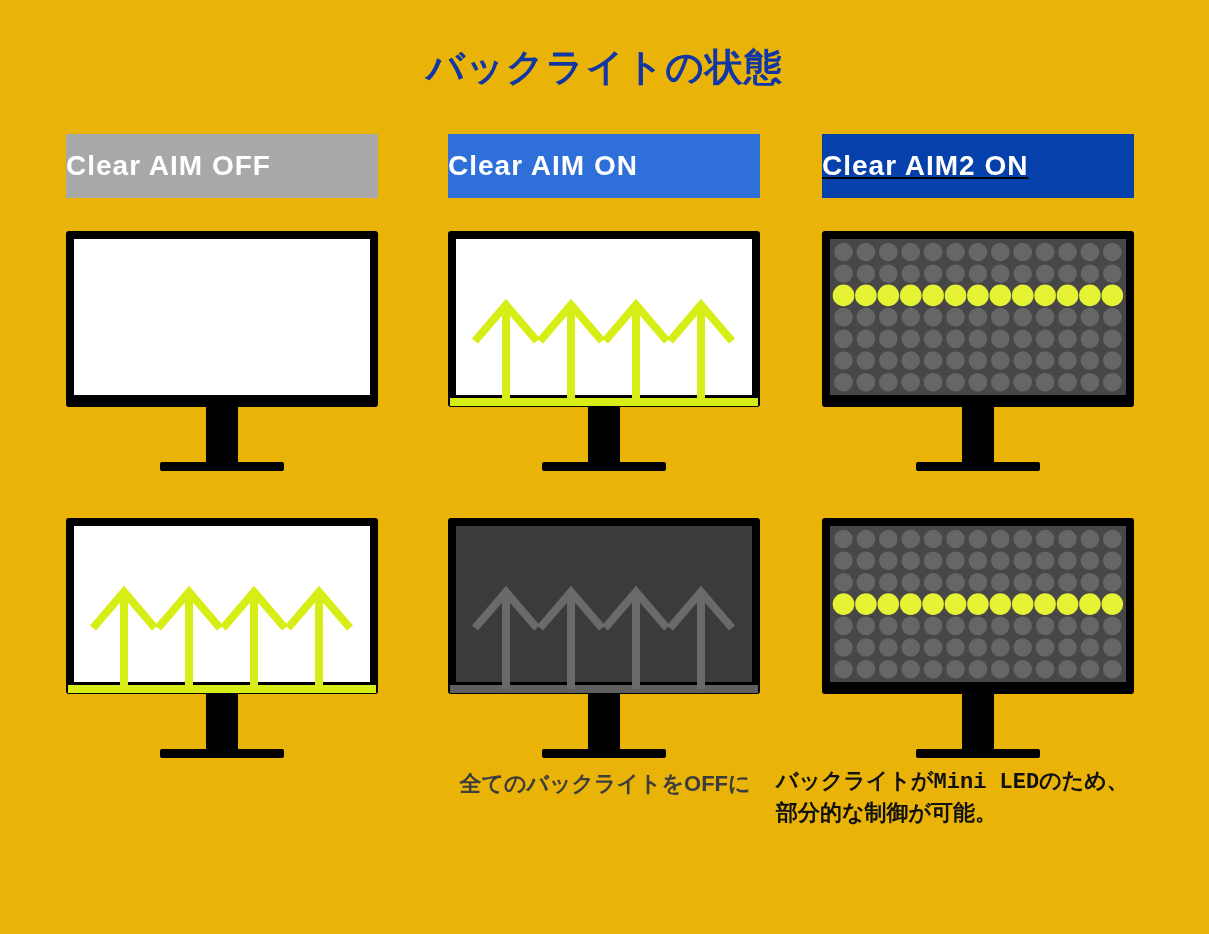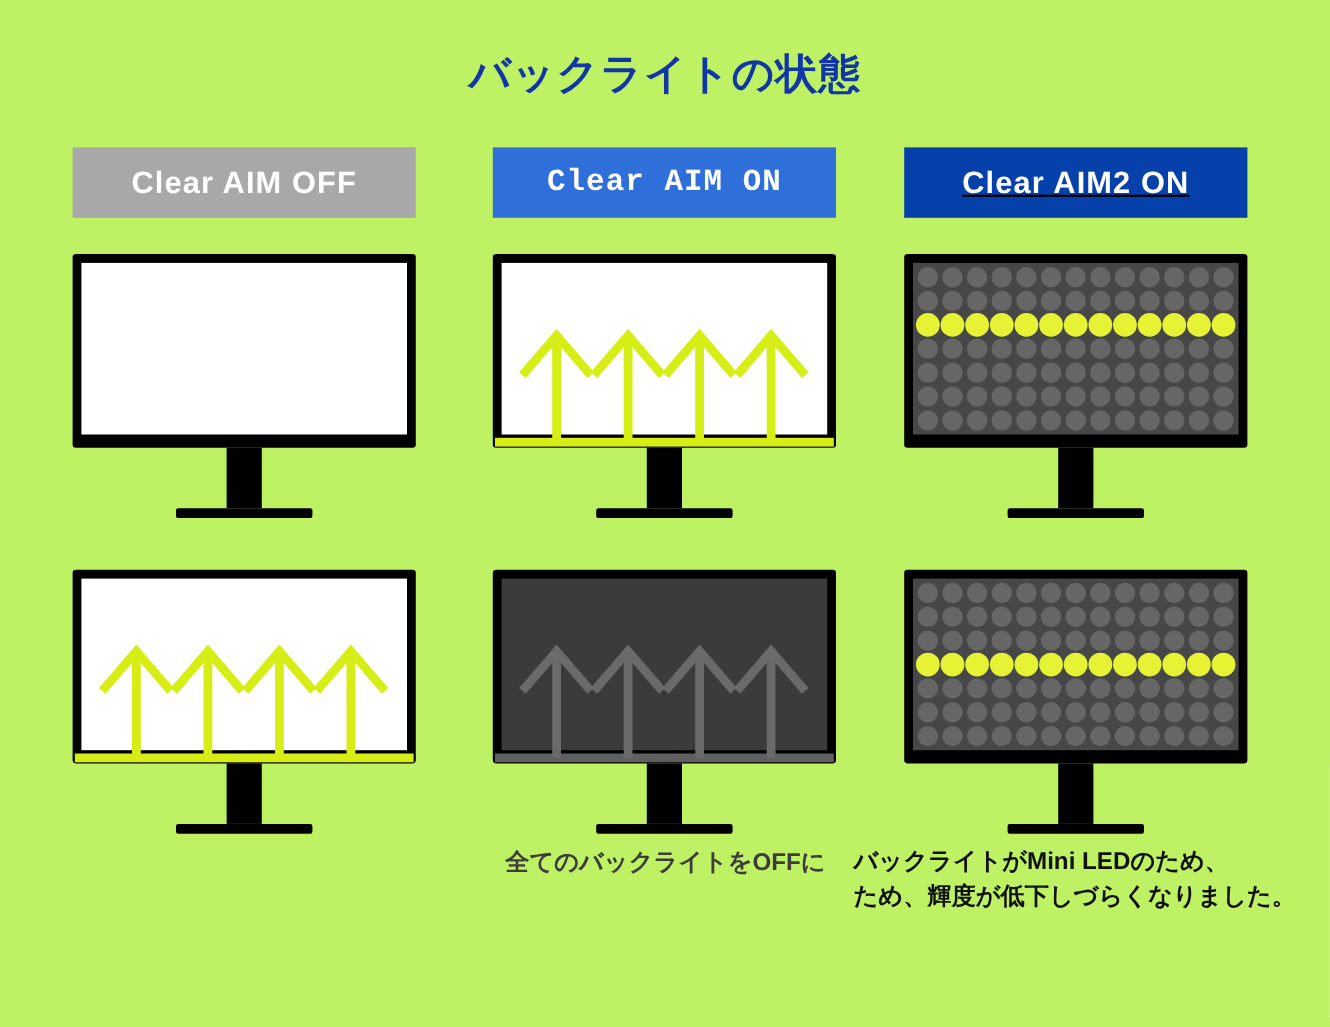--- a/index.html
+++ b/index.html
@@ -1,47 +1,47 @@
 <!DOCTYPE html>
 <html><head>
 <meta charset="utf-8">
 <style>
   * { margin: 0; padding: 0; box-sizing: border-box; }
   html, body { background: #ffffff; }
   .page {
     position: relative;
     width: 1209px;
     height: 934px;
-    background: #bef264;
+    background: #eab308;
     font-family: "Liberation Sans", sans-serif;
     overflow: hidden;
   }
   .title {
     position: absolute;
     top: 42px; left: 0;
     width: 100%;
     text-align: center;
     font-size: 38px;
     font-weight: bold;
     letter-spacing: 1px;
   }
   .column {
     position: absolute;
     top: 134px;
     width: 312px;
     height: 660px;
   }
   .col-0 { left: 66px; }
-  .col-1 { left: 448px; font-family: Liberation Mono, monospace; }
+  .col-1 { left: 448px; }
   .col-2 { left: 822px; }
   .band {
     position: absolute;
     top: 0; left: 0;
     width: 312px; height: 64px;
-    display: flex; align-items: center; justify-content: center;
+    display: flex; align-items: center; justify-content: flex-start;
   }
   .band-label {
     color: #ffffff;
     font-size: 28px;
     font-weight: bold;
     letter-spacing: 1px;
     white-space: nowrap;
   }
   .monitor-slot { position: absolute; left: 0; width: 312px; height: 240px; }
   .slot-top { top: 97px; }
@@ -62,20 +62,21 @@
   .caption-mid {
     top: 769px; left: 400px; width: 410px;
     text-align: center;
     font-size: 22px;
   }
   .caption-right {
     top: 767px; left: 776px; width: 432px;
     text-align: left;
     font-size: 22px;
     line-height: 32px;
+    font-family: Liberation Mono, monospace;
   }
 </style>
 </head>
 <body>
 
 <div class="page">
 
   <h1 class="title" style="color: rgb(17, 54, 165);">バックライトの状態</h1>
 
   <section class="column col-0">
@@ -364,16 +365,16 @@
           <div class="neck"></div>
           <div class="base"></div>
         </div>
       </div>
   </section>
 
   <p class="caption caption-mid" style="color: rgb(60, 60, 60);">全てのバックライトをOFFに</p>
 
   <div class="caption caption-right" id="caption-right" style="color: rgb(17, 17, 17);">
       <div>バックライトがMini LEDのため、</div>
-      <div>ため、輝度が低下しづらくなりました。</div>
+      <div>部分的な制御が可能。</div>
     </div>
 
 </div>
 
 </body></html>

